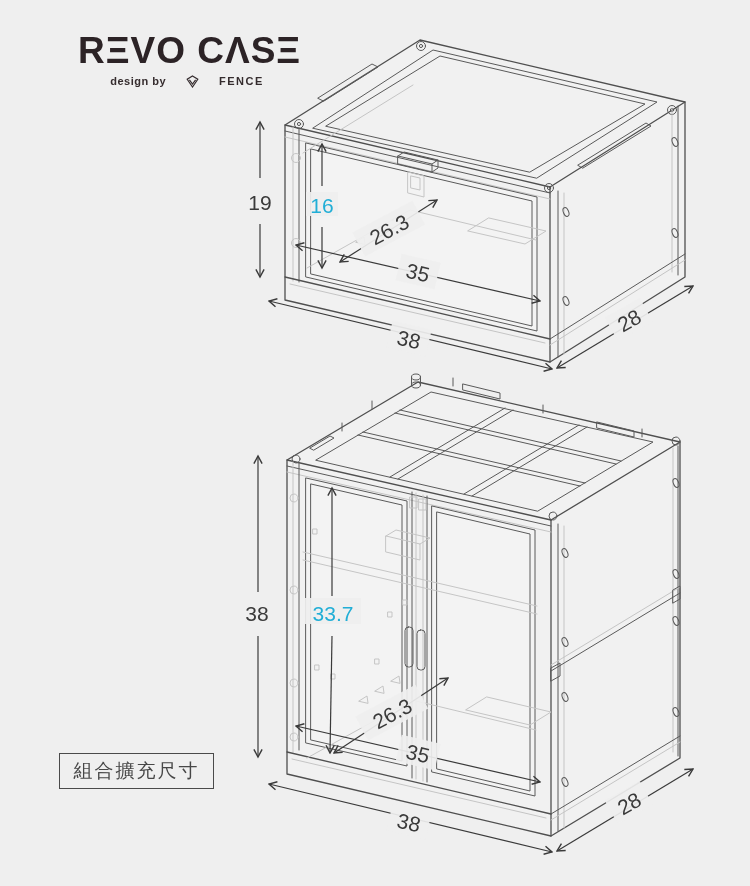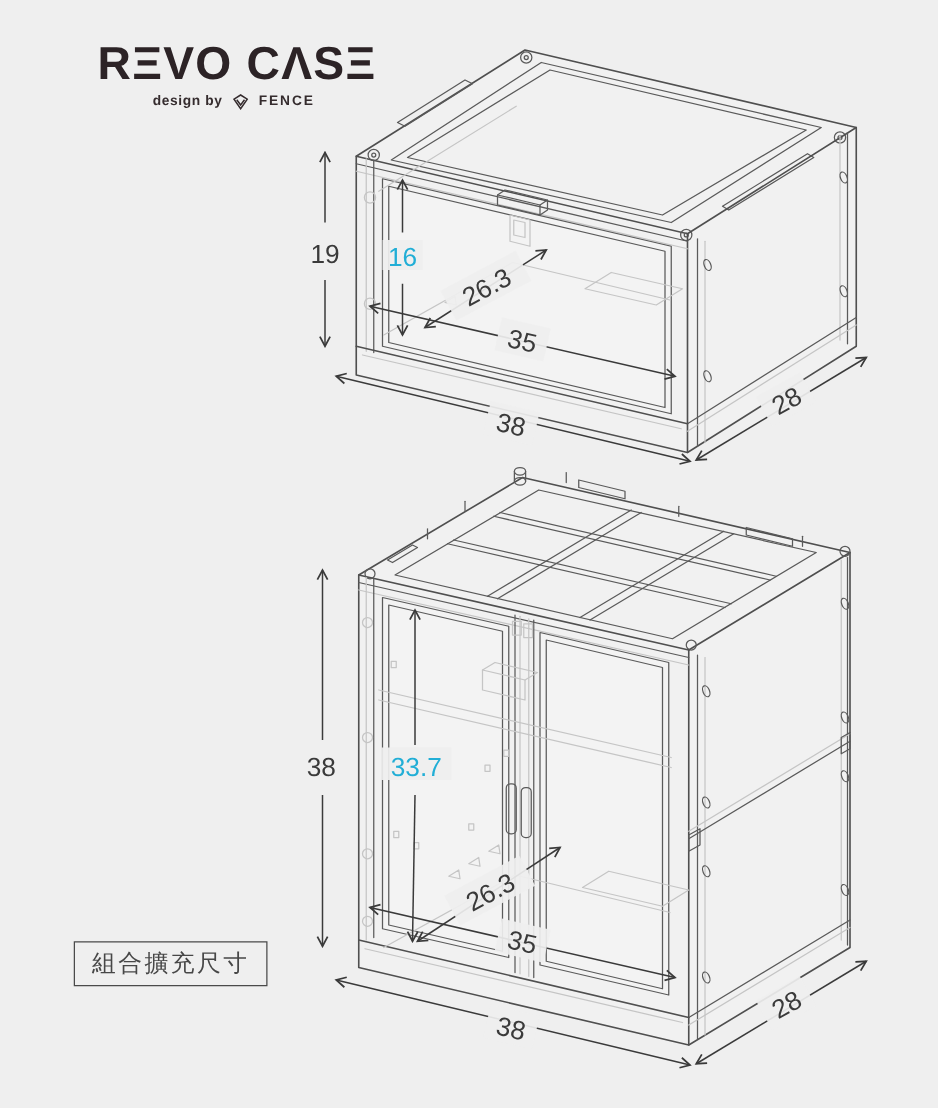--- a/index.html
+++ b/index.html
@@ -9,21 +9,21 @@
     font-family:"Liberation Sans", sans-serif;
   }
   .stage{position:absolute;inset:0;width:750px;height:886px;}
   
   .logo{position:absolute;left:38px;top:32px;width:218px;text-align:right;margin-left:40px;}
   .logo-title{
     font-size:37px;font-weight:800;letter-spacing:1px;color:#2c2326;
     white-space:nowrap;line-height:1.05;
   }
   .logo-tagline{
-    margin-top:4px;display:flex;align-items:center;justify-content:center;gap:8px;
+    margin-top:4px;display:flex;align-items:center;justify-content:center;gap:20px;
     color:#352c2e;
   }
   .logo-tagline .prefix{font-size:11px;font-weight:700;letter-spacing:.5px;}
   .logo-tagline .brand{font-size:11px;font-weight:600;letter-spacing:1.5px;}
   .logo-tagline svg{display:block;}
   
   .callout{
     position:absolute;border:1.5px solid #4a4a4a;color:#474747;
     display:flex;align-items:center;justify-content:center;
     font-size:19px;letter-spacing:2px;white-space:nowrap;

